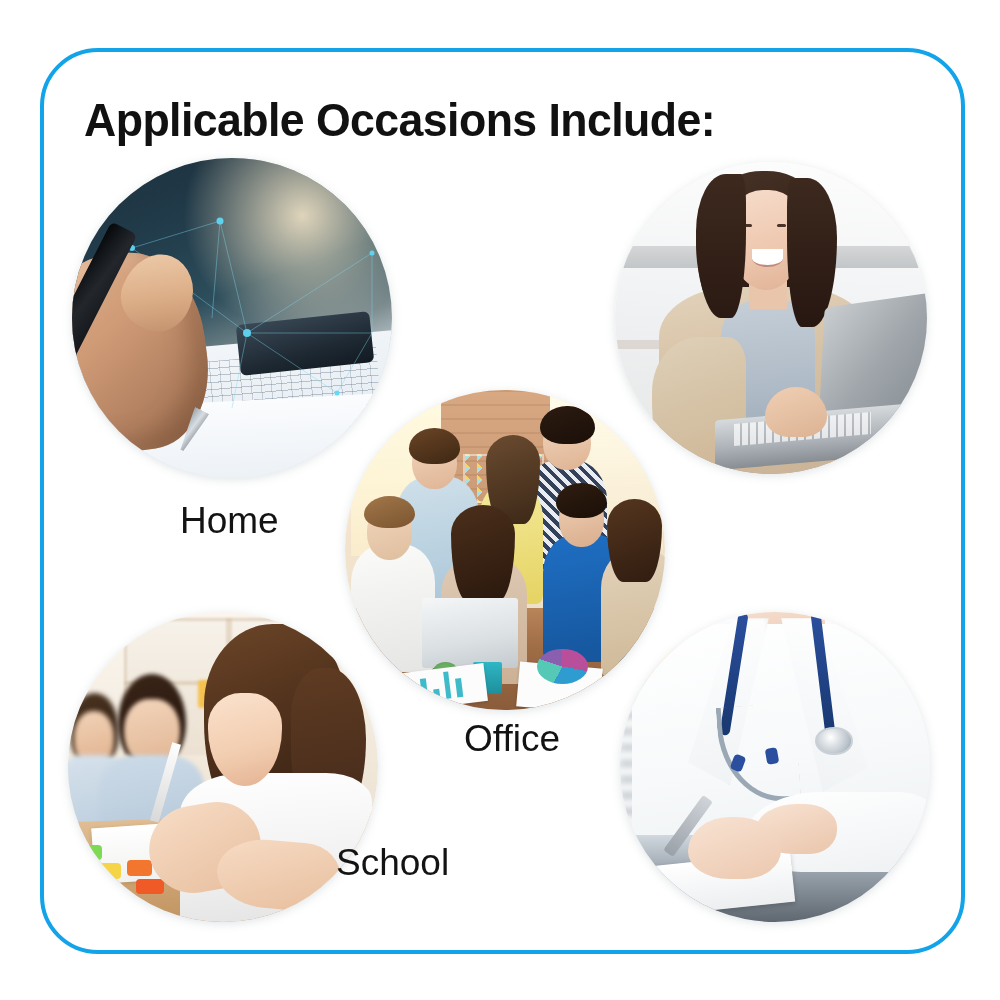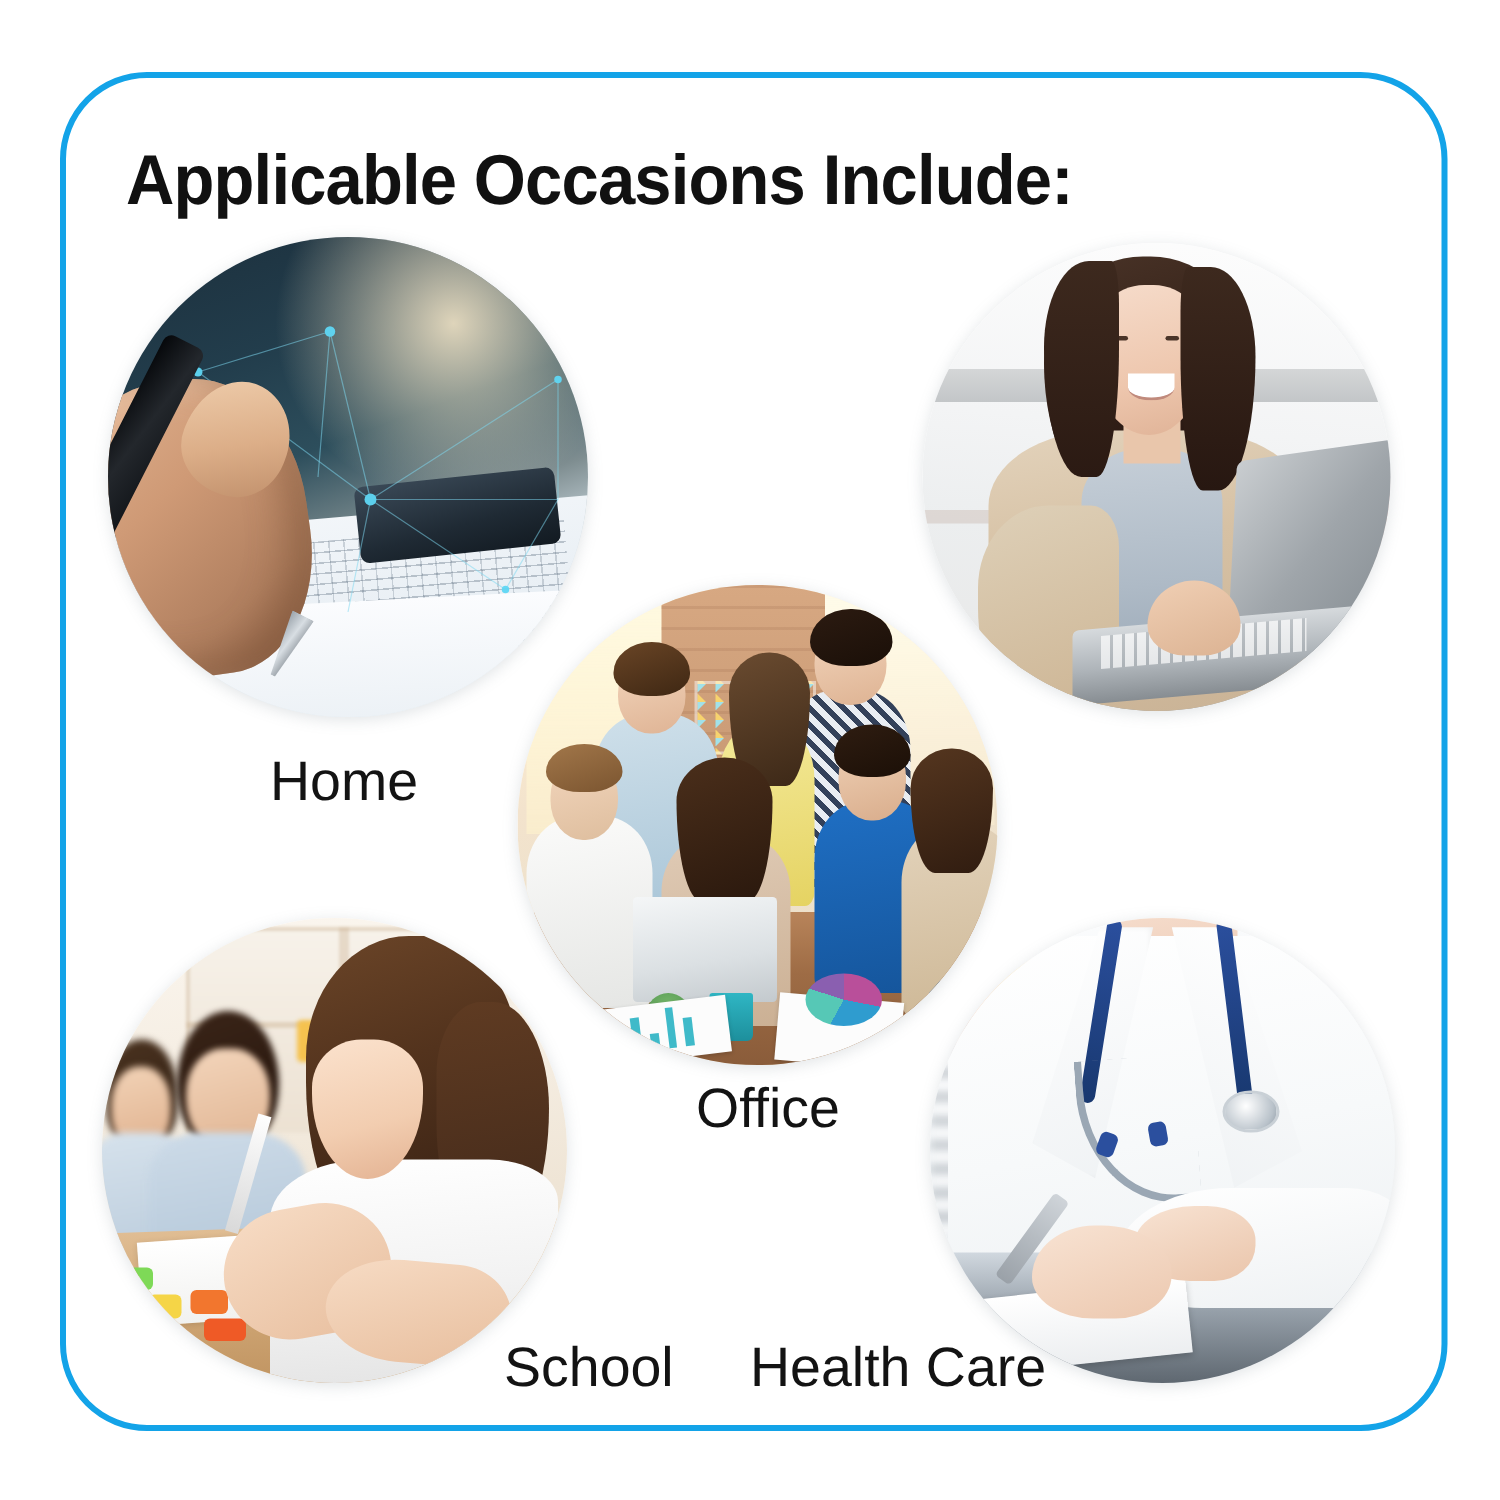--- a/index.html
+++ b/index.html
@@ -674,21 +674,21 @@
       <div class="school-letter" style="left:22%; bottom:9%;  width:9%; height:5%; background:#ef5a26;"></div>
       <div class="school-girl-hair"></div>
       <div class="school-pony"></div>
       <div class="school-girl-shirt"></div>
       <div class="school-girl-face"></div>
       <div class="school-girl-arm"></div>
       <div class="school-girl-arm2"></div>
       <div class="school-pencil"></div>
     </div>
   </div>
-  <div class="label" style="left:336px; top:891px;">School</div>
+  <div class="label" style="left:336px; top:842px;">School</div>
 
   <div class="circle" style="left:620px; top:612px; width:310px; height:310px;">
     <div class="scene">
       <div class="health-bg"></div>
       <div class="health-colorblur"></div>
       <div class="health-shelfblur"></div>
       <div class="health-neck"></div>
       <div class="health-sweater"></div>
       <div class="health-coat"></div>
       <div class="health-lapelL"></div>
@@ -700,15 +700,14 @@
       <div class="health-earb2"></div>
       <div class="health-chest"></div>
       <div class="health-desk"></div>
       <div class="health-sleeve"></div>
       <div class="health-pad"></div>
       <div class="health-hand2"></div>
       <div class="health-hand"></div>
       <div class="health-pen"></div>
     </div>
   </div>
-  <div class="label" style="left:500px; top:891px;">Health Care</div>
 
 </div>
 
 </body></html>

